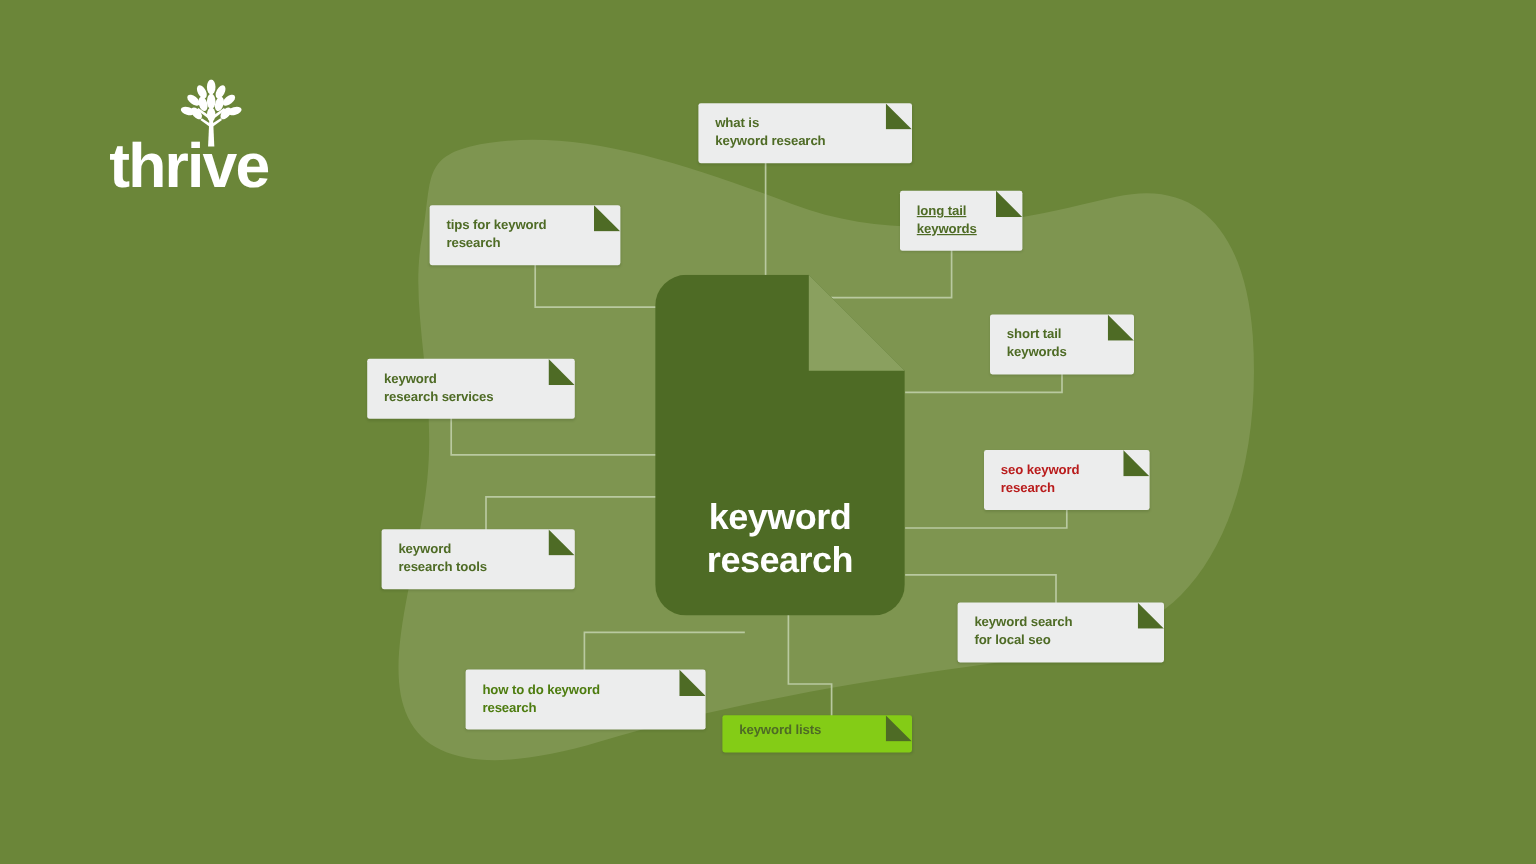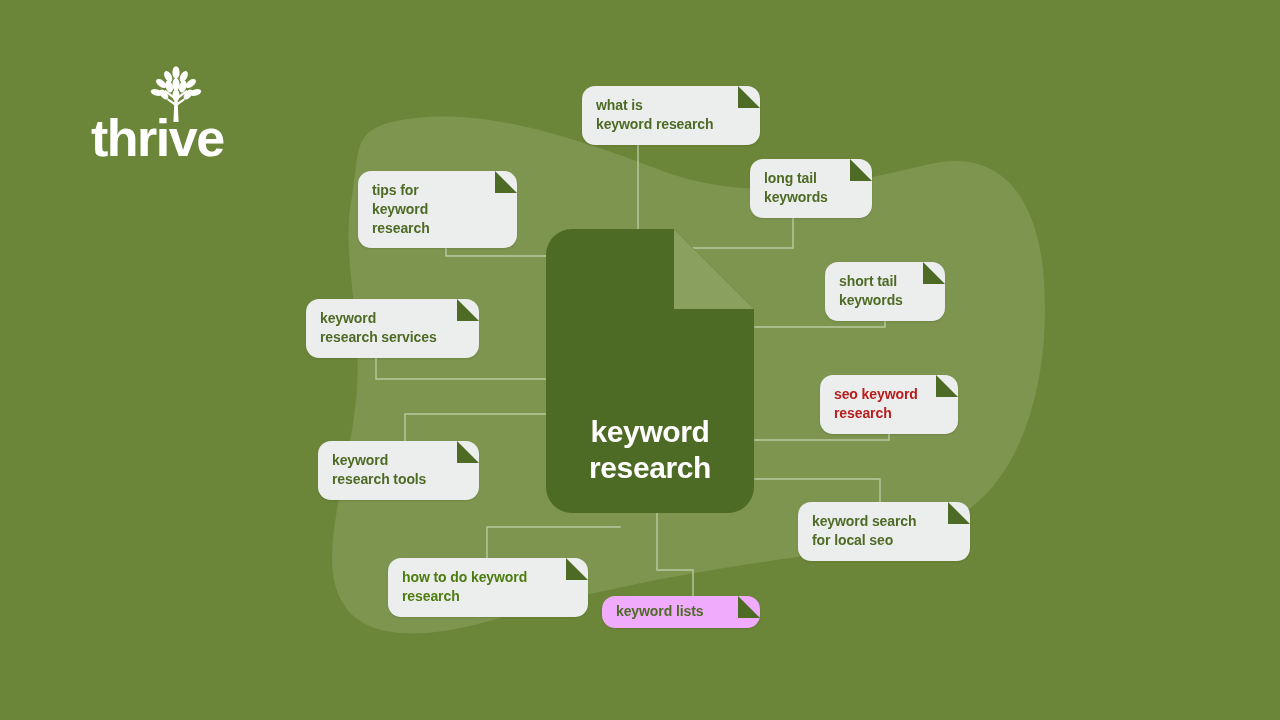--- a/index.html
+++ b/index.html
@@ -78,25 +78,25 @@
     padding: 0 12px;
     box-sizing: border-box;
   }
 
   
   .node {
     position: absolute;
     background: #eceded;
     color: #4e6b25;
     font-weight: 700;
-    font-size: 14px;
+    font-size: 11px;
     line-height: 1.34;
     letter-spacing: -0.1px;
     padding: 10px 40px 11px 14px;
-    border-radius: 13px;
+    border-radius: 2px;
     box-sizing: border-box;
     white-space: pre-line;
     box-shadow: 0 1px 2px rgba(40,55,18,0.16);
   }
   
   .node::before {
     
     content: "";
     position: absolute;
     top: 0;
@@ -181,32 +181,32 @@
       <path d="M26,0 H128 L208,80 V258 A26,26 0 0 1 182,284 H26 A26,26 0 0 1 0,258 V26 A26,26 0 0 1 26,0 Z" fill="#4e6b25"></path>
       <path d="M128,0 L208,80 H128 Z" fill="#8aa05f"></path>
     </svg>
     <div class="center-label">keyword
 research</div>
   </div>
 
   <div id="node-host">
       <div class="node" style="left: 582px; top: 86px; width: 178px; min-height: 50px; background: rgb(236, 237, 237); color: rgb(78, 107, 37);"><span class="txt">what is
 keyword research</span></div>
-      <div class="node" style="left: 750px; top: 159px; width: 122px; min-height: 50px; background: rgb(236, 237, 237); color: rgb(78, 107, 37);"><span class="txt">long tail
+      <div class="node" style="left: 750px; top: 159px; width: 102px; min-height: 50px; background: rgb(236, 237, 237); color: rgb(78, 107, 37); text-decoration: underline;"><span class="txt">long tail
 keywords</span></div>
       <div class="node" style="left: 358px; top: 171px; width: 159px; min-height: 50px; background: rgb(236, 237, 237); color: rgb(78, 107, 37);"><span class="txt">tips for keyword
 research</span></div>
       <div class="node" style="left: 825px; top: 262px; width: 120px; min-height: 50px; background: rgb(236, 237, 237); color: rgb(78, 107, 37);"><span class="txt">short tail
 keywords</span></div>
       <div class="node" style="left: 306px; top: 299px; width: 173px; min-height: 50px; background: rgb(236, 237, 237); color: rgb(78, 107, 37);"><span class="txt">keyword
 research services</span></div>
       <div class="node" style="left: 820px; top: 375px; width: 138px; min-height: 50px; background: rgb(236, 237, 237); color: #b91c1c;"><span class="txt">seo keyword
 research</span></div>
       <div class="node" style="left: 318px; top: 441px; width: 161px; min-height: 50px; background: rgb(236, 237, 237); color: rgb(78, 107, 37);"><span class="txt">keyword
 research tools</span></div>
       <div class="node" style="left: 798px; top: 502px; width: 172px; min-height: 50px; background: rgb(236, 237, 237); color: rgb(78, 107, 37);"><span class="txt">keyword search
 for local seo</span></div>
       <div class="node" style="left: 388px; top: 558px; width: 200px; min-height: 50px; background: rgb(236, 237, 237); color: #4d7c0f;"><span class="txt">how to do keyword
 research</span></div>
-      <div class="node" style="left: 602px; top: 596px; width: 158px; min-height: 31px; background: #f0abfc; color: rgb(78, 107, 37); padding: 6px 40px 7px 14px;"><span class="txt">keyword lists</span></div>
+      <div class="node" style="left: 602px; top: 596px; width: 158px; min-height: 31px; background: #84cc16; color: rgb(78, 107, 37); padding: 6px 40px 7px 14px;"><span class="txt">keyword lists</span></div>
     </div>
 
 </div>
 
 </body></html>

